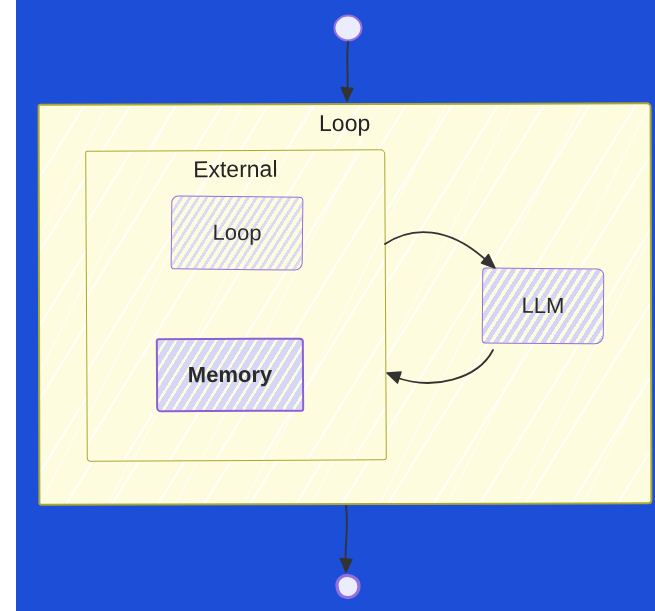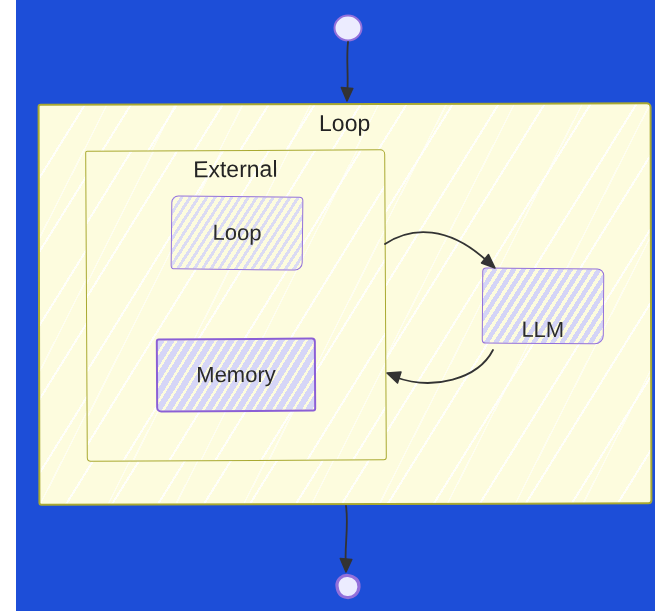--- a/index.html
+++ b/index.html
@@ -49,33 +49,33 @@
     font-size:22px;
     color:#2b2b2b;
   }
   .node-tools{
     left:155px;top:196px;width:132px;height:74px;
     background-image:repeating-linear-gradient(122deg, rgba(213,213,247,.85) 0 3px, transparent 3px 7px);
     border-radius:7px 4px 8px 4px;
     transform:rotate(0.6deg);
   }
   .node-memory{
-    left:140px;top:338px;width:160px;height:74px;
+    left:140px;top:338px;width:148px;height:74px;
     background-image:repeating-linear-gradient(122deg, #d6d6f7 0 6px, transparent 6px 8.5px);
     border-width:2.6px;
     border-color:#8b5fd6;
     border-radius:3px 4px 3px 5px;
     transform:rotate(-0.3deg);
+    font-weight:bold;
   }
   .node-llm{
     left:466px;top:268px;width:122px;height:76px;
     background-image:repeating-linear-gradient(122deg, rgba(210,210,248,.95) 0 4.5px, transparent 4.5px 8px);
     border-radius:4px 7px 9px 4px;
     transform:rotate(0.4deg);
-    align-items:flex-end;
   }
   .overlay{
     position:absolute;left:0;top:0;width:655px;height:611px;
     pointer-events:none;
   }
   .edge{stroke:#333333;stroke-width:1.8;fill:none;stroke-linecap:round;}
   .arrowhead{fill:#333333;stroke:#333333;stroke-width:1.5;stroke-linejoin:round;}
   .terminal{fill:#ececff;stroke:#9370db;}
 </style>
 </head>

